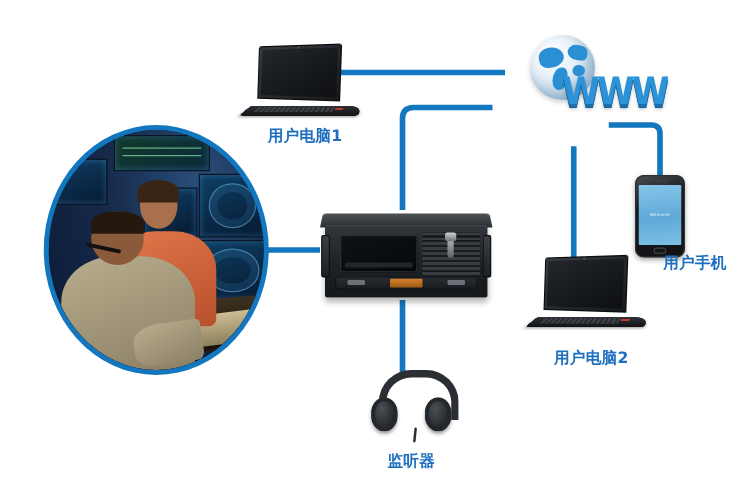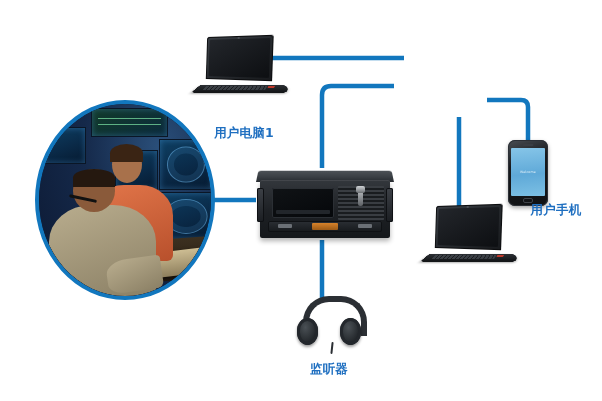--- a/index.html
+++ b/index.html
@@ -301,22 +301,31 @@
   <div class="node laptop" id="laptop1">
     <div class="lid">
       <div class="screen"></div>
       <span class="cam"></span>
     </div>
     <div class="base">
       <span class="keys"></span>
       <span class="tpbtn"></span>
     </div>
   </div>
-  <div class="label" style="left:196px;top:101px;width:96px;margin-top:24px;">用户电脑1</div>
-
+  <div class="label" style="left:196px;top:101px;width:96px;">用户电脑1</div>
+
+  <div class="node" id="globe-group">
+    <div class="globe">
+      <span class="cont c1"></span>
+      <span class="cont c2"></span>
+      <span class="cont c3"></span>
+      <span class="cont c4"></span>
+    </div>
+    <div class="www">WWW</div>
+  </div>
 
   <div class="node" id="phone">
     <div class="phone-body">
       <span class="phone-spk"></span>
       <div class="phone-screen">
         <span class="phone-txt">Welcome</span>
       </div>
       <span class="phone-home"></span>
     </div>
   </div>
@@ -325,20 +334,21 @@
   <div class="node laptop" id="laptop2">
     <div class="lid">
       <div class="screen"></div>
       <span class="cam"></span>
     </div>
     <div class="base">
       <span class="keys"></span>
       <span class="tpbtn"></span>
     </div>
   </div>
+  <div class="label" style="left:425px;top:278px;width:96px;">用户电脑2</div>
 
   <div class="node" id="server">
     <div class="srv-top"></div>
     <div class="srv-face">
       <span class="srv-handle l"></span>
       <span class="srv-handle r"></span>
       <div class="srv-bay">
           <i></i>
         </div>
       <span class="srv-vent"></span>

